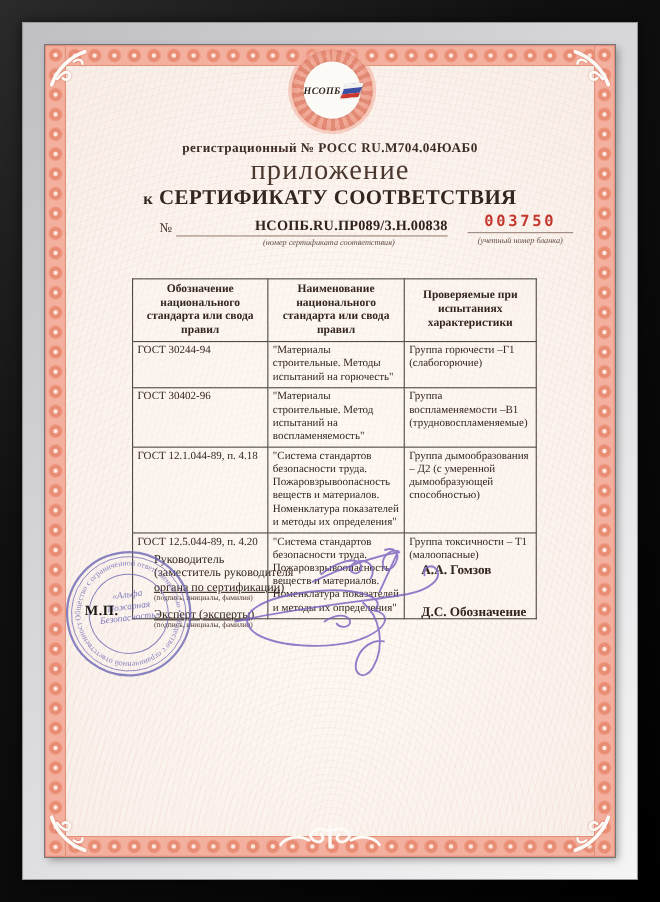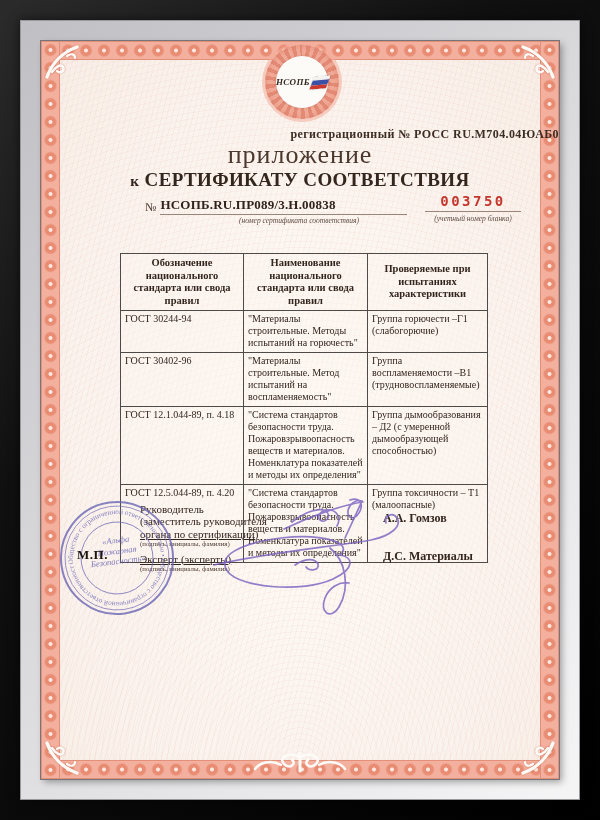--- a/index.html
+++ b/index.html
@@ -57,32 +57,32 @@
   .rosette-text { font-size:9px; font-weight:bold; font-style:italic; color:#33281f; letter-spacing:.3px; }
   .flag { width:26px; height:13px; transform:skewX(-26deg) rotate(-6deg); overflow:hidden;
     box-shadow:0 0 1px rgba(0,0,0,.4); }
   .flag i { display:block; height:33.34%; }
   .flag .fw { background:#f2f2f0; } .flag .fb { background:#3c50a6; } .flag .fr { background:#cc382e; }
 
   
   .abs { position:absolute; }
   .sys-title { left:0; right:0; top:64px; text-align:center; font-size:14.5px; font-weight:bold;
     letter-spacing:.4px; color:#42322a; }
-  .reg-line { left:0; right:0; top:86px; text-align:right; font-size:12px; font-weight:bold;
+  .reg-line { left:0; right:0; top:86px; text-align:center; font-size:12px; font-weight:bold;
     letter-spacing:.4px; color:#3c2d25; }
   .doc-sub { left:0; right:0; top:99px; text-align:center; font-size:26px; color:#4a372e;
     letter-spacing:1px; }
   .doc-title { left:0; right:0; top:128px; text-align:center; font-size:19px; font-weight:bold;
     color:#33261e; letter-spacing:.4px; }
   .doc-title .k { font-size:15px; font-weight:bold; }
 
   
   .numrow-left { left:104px; top:156px; width:262px; display:flex; align-items:flex-end; }
   .no-sign { font-size:12px; color:#4a382f; padding-right:4px; }
-  .numline { flex:1; text-align:left; font-size:13px; font-weight:bold; color:#2f231c;
+  .numline { flex:1; text-align:right; font-size:13px; font-weight:bold; color:#2f231c;
     border-bottom:1px solid #9a857a; padding-bottom:1px; letter-spacing:.2px; }
   .num-caption { left:150px; top:175px; width:216px; text-align:center; font-size:7.5px;
     font-style:italic; color:#5c4a41; }
   .blankrow { left:384px; top:152px; width:96px; text-align:center; }
   .blank-num { font-family:"DejaVu Sans Mono", monospace; font-size:14px; font-weight:bold;
     color:#c4372e; letter-spacing:2.5px; border-bottom:1px solid #9a857a; padding-bottom:2px; }
   .blank-caption { margin-top:2px; font-size:7.5px; font-style:italic; color:#5c4a41; }
 
   
   table.std { position:absolute; left:79px; top:212px; width:367px; border-collapse:collapse;
@@ -230,21 +230,21 @@
       <div>Руководитель</div>
       <div>(заместитель руководителя</div>
       <div class="u">органа по сертификации)</div>
       <div class="tiny">(подпись, инициалы, фамилия)</div>
       <div class="gap"></div>
       <div class="u">Эксперт (эксперты)</div>
       <div class="tiny">(подпись, инициалы, фамилия)</div>
     </div>
 
     <div class="abs official-1">А.А. Гомзов</div>
-    <div class="abs official-2">Д.С. Материалы</div>
+    <div class="abs official-2">Д.С. Обозначение</div>
 
     <div class="abs stamp-box">
       <svg width="120" height="122" viewBox="0 0 120 122">
         <g transform="rotate(-8 60 61)" opacity="0.8">
           <circle cx="60" cy="61" r="56" fill="none" stroke="#6b66b5" stroke-width="2"></circle>
           <circle cx="60" cy="61" r="52" fill="none" stroke="#6b66b5" stroke-width="0.8"></circle>
           <circle cx="60" cy="61" r="36" fill="none" stroke="#6b66b5" stroke-width="0.9"></circle>
           <defs>
             <path id="ring" d="M 60,61 m -44,0 a 44,44 0 1,1 88,0 a 44,44 0 1,1 -88,0"></path>
           </defs>

